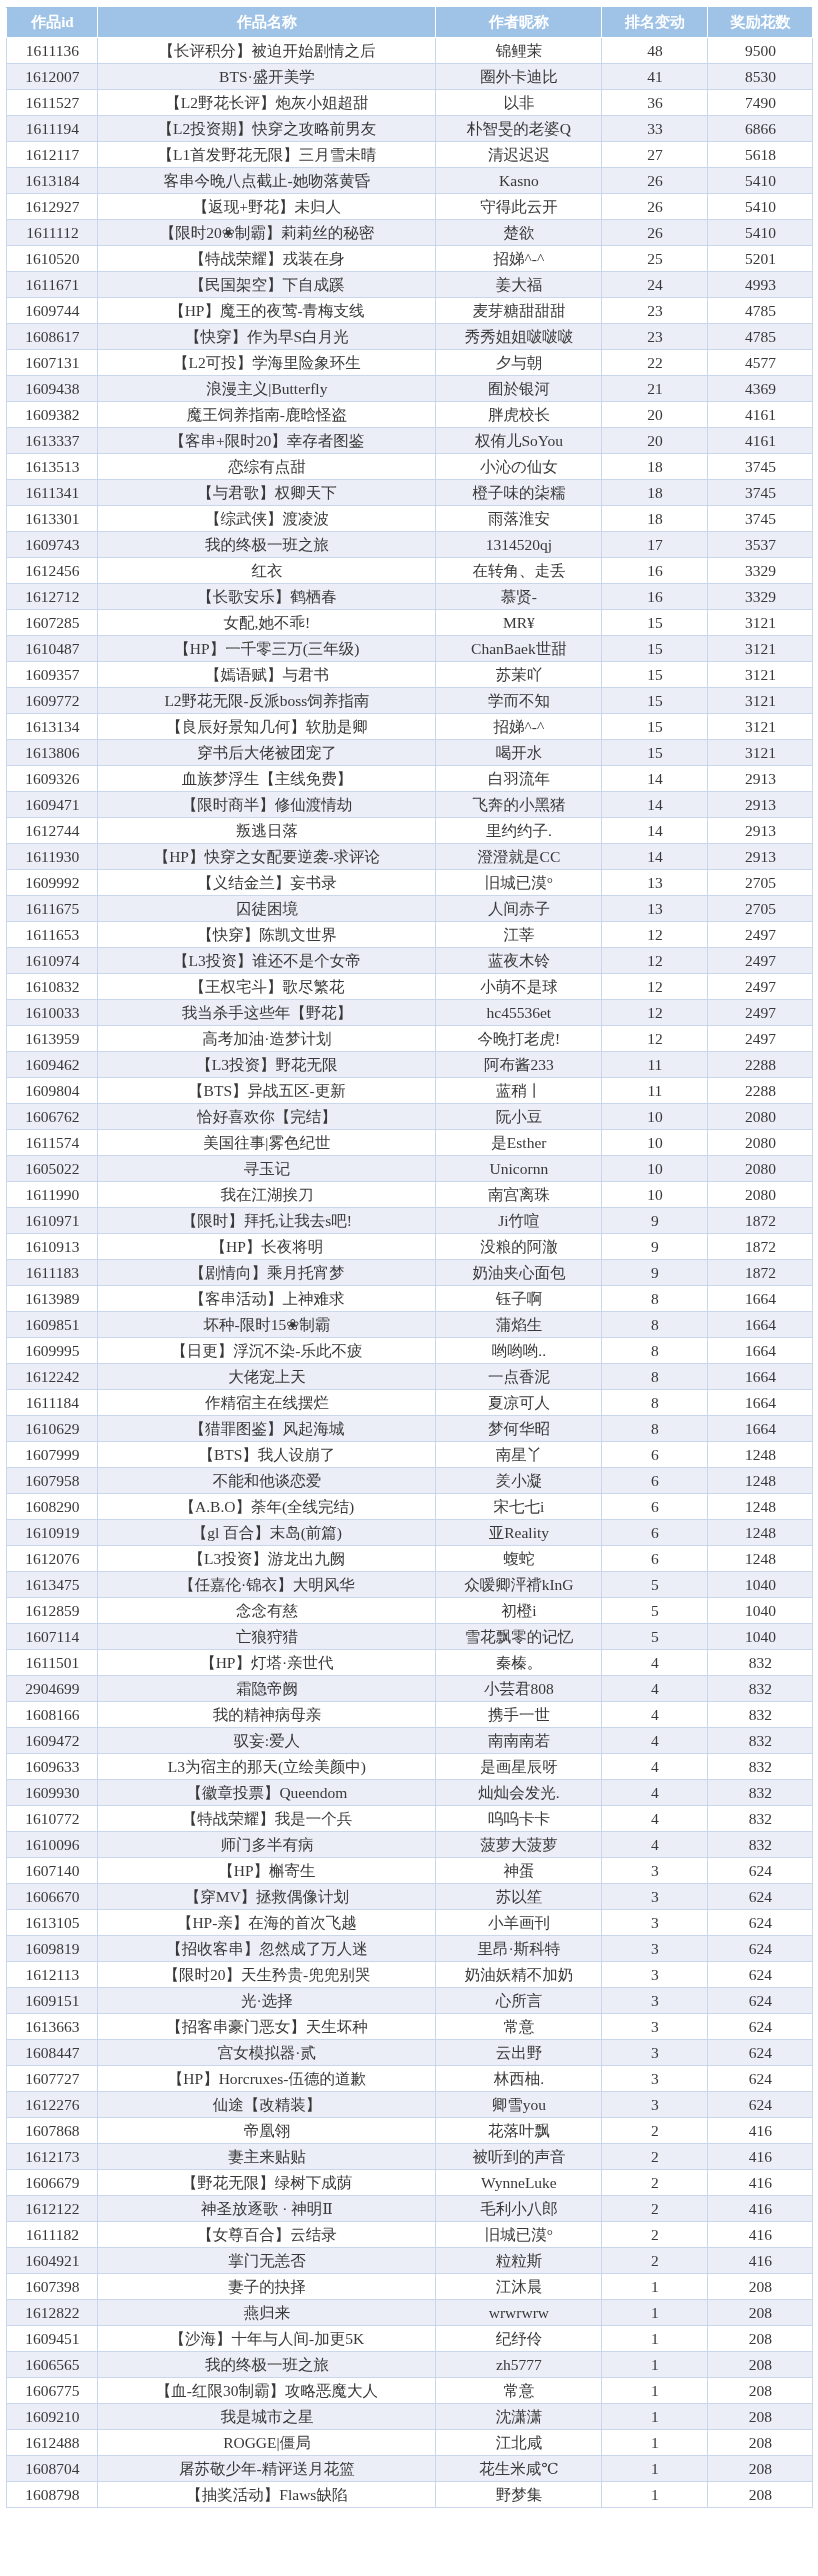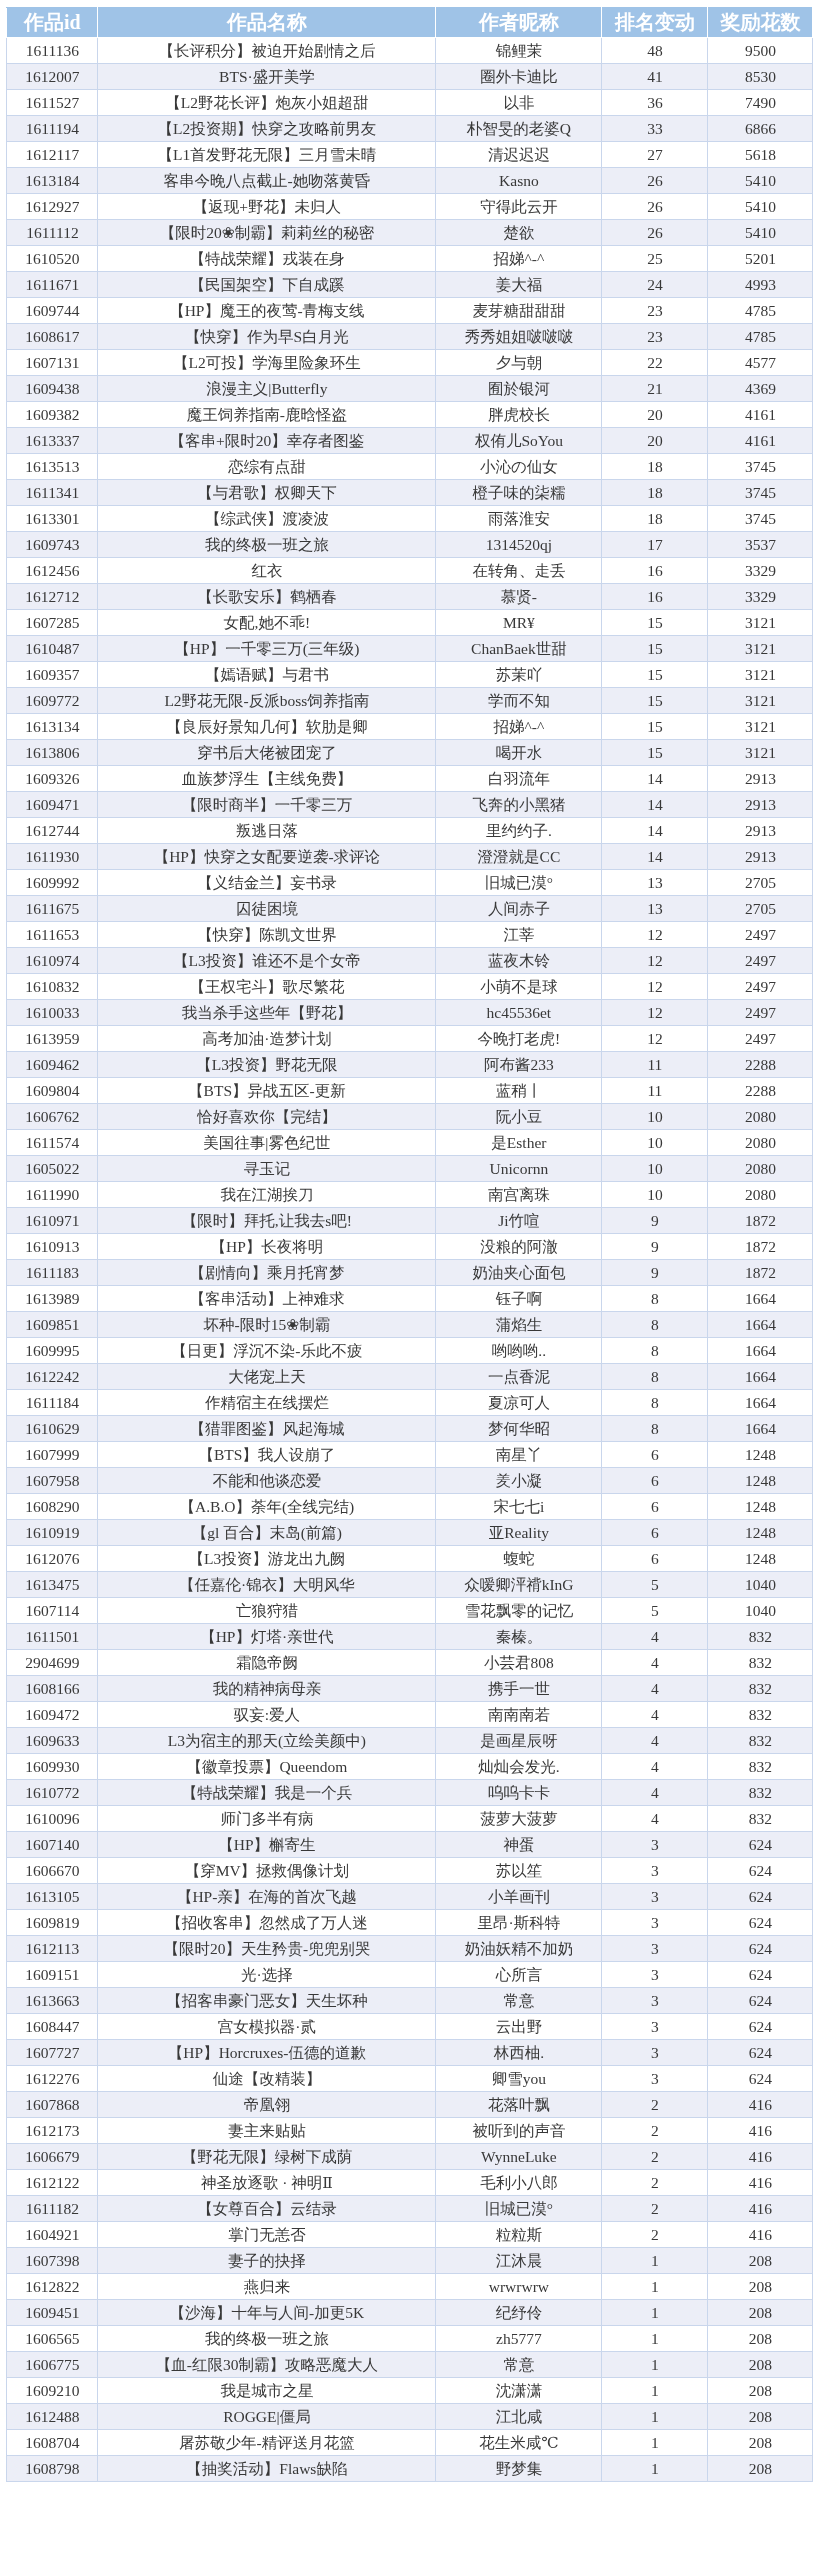--- a/index.html
+++ b/index.html
@@ -25,21 +25,21 @@
     vertical-align: middle;
     white-space: nowrap;
     overflow: hidden;
     padding: 0 1.8px;
     box-sizing: border-box;
   }
   table.ranking thead th {
     background: var(--header-bg, #9fc3e7);
     color: var(--header-text, #ffffff);
     font-weight: bold;
-    font-size: 20px;
+    font-size: 15px;
     height: 30px;
     border-color: #ffffff;
     border-top-color: var(--header-bg, #9fc3e7);
     font-family: Liberation Serif, serif;
   }
   table.ranking tbody td {
     color: var(--text, #383838);
     font-size: 15.5px;
     height: 25px;
     line-height: 25px;
@@ -269,21 +269,21 @@
         </tr>
         <tr>
           <td>1609326</td>
           <td>血族梦浮生【主线免费】</td>
           <td>白羽流年</td>
           <td>14</td>
           <td>2913</td>
         </tr>
         <tr>
           <td>1609471</td>
-          <td>【限时商半】一千零三万</td>
+          <td>【限时商半】修仙渡情劫</td>
           <td>飞奔的小黑猪</td>
           <td>14</td>
           <td>2913</td>
         </tr>
         <tr>
           <td>1612744</td>
           <td>叛逃日落</td>
           <td>里约约子.</td>
           <td>14</td>
           <td>2913</td>
@@ -481,20 +481,27 @@
           <td>1612076</td>
           <td>【L3投资】游龙出九阙</td>
           <td>蝮蛇</td>
           <td>6</td>
           <td>1248</td>
         </tr>
         <tr>
           <td>1613475</td>
           <td>【任嘉伦·锦衣】大明风华</td>
           <td>众嗳卿泙禙kInG</td>
+          <td>5</td>
+          <td>1040</td>
+        </tr>
+        <tr>
+          <td>1612859</td>
+          <td>念念有慈</td>
+          <td>初橙i</td>
           <td>5</td>
           <td>1040</td>
         </tr>
         <tr>
           <td>1607114</td>
           <td>亡狼狩猎</td>
           <td>雪花飘零的记忆</td>
           <td>5</td>
           <td>1040</td>
         </tr>

